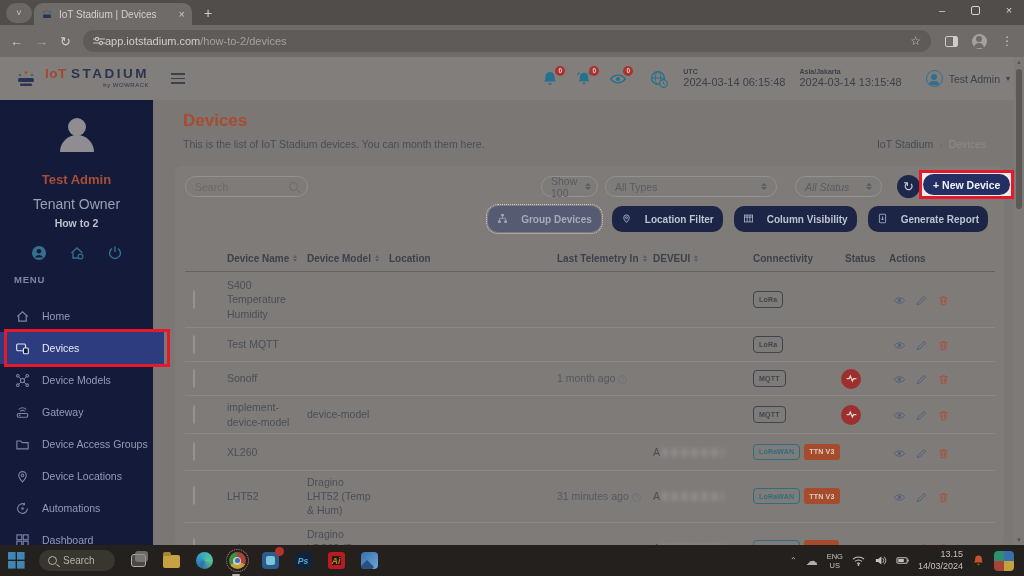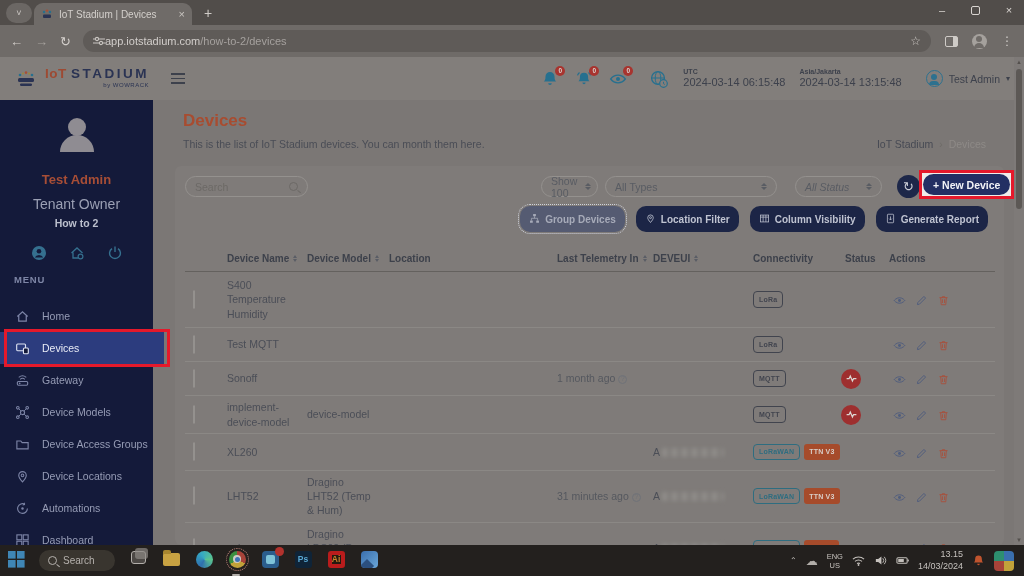--- a/index.html
+++ b/index.html
@@ -117,21 +117,21 @@
   .sel-status{left:642px;top:76px;width:87px;font-style:italic;}
   .refresh{position:absolute;left:744px;top:75px;width:23px;height:23px;border-radius:50%;
     background:#1d2749;color:#c9ccd6;font-size:13px;display:flex;align-items:center;justify-content:center;}
   .hl-newdev{position:absolute;left:766px;top:70px;background:#efedea;border:3px solid #e5192b;
     padding:1px;z-index:30;}
   .newdev-btn{height:21px;border-radius:11px;background:#232f63;color:#f2f3f7;font-size:10.5px;
     font-weight:bold;display:flex;align-items:center;padding:0 10px;white-space:nowrap;}
 
   .tbl-toolbar{position:absolute;left:0;right:26px;top:106px;display:flex;justify-content:flex-end;gap:11px;}
   .tpill{height:19px;border-radius:10px;background:#1c2546;color:#bfc3d1;font-size:10px;font-weight:bold;
-    display:flex;align-items:center;gap:5px;padding:13px 9px;white-space:nowrap;}
+    display:flex;align-items:center;gap:13px;padding:13px 9px;white-space:nowrap;}
   .tpill svg{width:11px;height:11px;}
   .tpill.muted{background:#555b72;color:#a7abb9;outline:1px dotted #cfd2dc;outline-offset:1px;}
 
   .table{position:absolute;left:32px;top:146px;width:810px;}
   .trow{display:grid;grid-template-columns:34px 80px 82px 168px 96px 100px 92px 44px 1fr;
     align-items:center;}
   .thead{height:26px;border-bottom:1px solid #64615e;}
   .th{font-size:10px;font-weight:bold;color:#3d414b;display:flex;align-items:center;gap:4px;
     padding-left:8px;white-space:nowrap;}
   .sort{display:flex;flex-direction:column;gap:1px;}
@@ -167,21 +167,21 @@
 
   
   .taskbar{position:absolute;left:0;top:545px;width:1024px;height:31px;background:#23201e;z-index:50;
     display:flex;align-items:center;padding:0 6px;}
   .tb-left{display:flex;align-items:center;gap:13px;}
   .startbtn svg{width:17px;height:17px;}
   .tsearch{width:76px;height:21px;border-radius:11px;background:#39352f;display:flex;align-items:center;
     gap:6px;padding:0 9px;color:#b5b1ad;font-size:10px;}
   .tsearch .mag{border-color:#b5b1ad;}
   .tsearch .mag::after{background:#b5b1ad;}
-  .tb-ic{width:20px;height:20px;display:flex;justify-content:center;position:relative;}
+  .tb-ic{width:20px;height:20px;display:flex;align-items:center;justify-content:center;position:relative;font-style:italic;}
   .taskview{width:15px;height:13px;border:1.5px solid #b2aeaa;border-radius:3px;position:relative;background:#4c4845;}
   .taskview::after{content:"";position:absolute;left:3px;top:-4px;width:13px;height:11px;border-radius:3px;background:#8d8985;opacity:.7;}
   .folder{width:17px;height:13px;background:#c8a242;border-radius:2px;position:relative;margin-top:2px;}
   .folder::before{content:"";position:absolute;left:0;top:-3px;width:8px;height:4px;background:#a8862f;border-radius:2px 2px 0 0;}
   .edge{width:17px;height:17px;border-radius:50%;background:conic-gradient(from 210deg,#2f6fae,#35a9c4,#5bc48f,#2f6fae);}
   .chrome{width:17px;height:17px;border-radius:50%;position:relative;
     background:conic-gradient(#a84339 0 33%,#c2a23a 33% 66%,#3b8f3f 66% 100%);outline:1px dotted #b98177;outline-offset:2px;}
   .chrome::before{content:"";position:absolute;left:4.5px;top:4.5px;width:8px;height:8px;border-radius:50%;background:#cfcbc7;}
   .chrome::after{content:"";position:absolute;left:6px;top:6px;width:5px;height:5px;border-radius:50%;background:#3d72b5;}
   .chr-under{position:absolute;left:5px;bottom:-5px;width:8px;height:2px;border-radius:1px;background:#b2aeaa;}
@@ -346,36 +346,36 @@
         </div>
         <div class="menu-item active">
           <span class="mi-icon"><svg viewBox="0 0 16 16">
               <rect x="1.8" y="3.2" width="9.4" height="7.2" rx="1" fill="none" stroke="currentColor" stroke-width="1.2"></rect>
               <rect x="9" y="7.4" width="5.2" height="6.2" rx="1" fill="#141a3a" stroke="currentColor" stroke-width="1.2"></rect>
             </svg></span>
           <span class="mi-label">Devices</span>
         </div>
         <div class="menu-item">
           <span class="mi-icon"><svg viewBox="0 0 16 16">
-              <rect x="2.5" y="9" width="11" height="4" rx="1.2" fill="none" stroke="currentColor" stroke-width="1.2"></rect>
-              <path d="M5.5 6.8a3.6 3.6 0 0 1 5 0M4 4.6a6.2 6.2 0 0 1 8 0" fill="none" stroke="currentColor" stroke-width="1.1"></path>
-              <circle cx="5" cy="11" r=".9" fill="currentColor"></circle>
-            </svg></span>
-          <span class="mi-label">Gateway</span>
-        </div>
-        <div class="menu-item">
-          <span class="mi-icon"><svg viewBox="0 0 16 16">
               <circle cx="8" cy="8" r="2.2" fill="none" stroke="currentColor" stroke-width="1.2"></circle>
               <circle cx="3" cy="3" r="1.4" fill="none" stroke="currentColor" stroke-width="1.1"></circle>
               <circle cx="13" cy="3" r="1.4" fill="none" stroke="currentColor" stroke-width="1.1"></circle>
               <circle cx="3" cy="13" r="1.4" fill="none" stroke="currentColor" stroke-width="1.1"></circle>
               <circle cx="13" cy="13" r="1.4" fill="none" stroke="currentColor" stroke-width="1.1"></circle>
               <path d="M4.2 4.2 6.3 6.3M11.8 4.2 9.7 6.3M4.2 11.8 6.3 9.7M11.8 11.8 9.7 9.7" stroke="currentColor" stroke-width="1"></path>
             </svg></span>
           <span class="mi-label">Device Models</span>
+        </div>
+        <div class="menu-item">
+          <span class="mi-icon"><svg viewBox="0 0 16 16">
+              <rect x="2.5" y="9" width="11" height="4" rx="1.2" fill="none" stroke="currentColor" stroke-width="1.2"></rect>
+              <path d="M5.5 6.8a3.6 3.6 0 0 1 5 0M4 4.6a6.2 6.2 0 0 1 8 0" fill="none" stroke="currentColor" stroke-width="1.1"></path>
+              <circle cx="5" cy="11" r=".9" fill="currentColor"></circle>
+            </svg></span>
+          <span class="mi-label">Gateway</span>
         </div>
         <div class="menu-item">
           <span class="mi-icon"><svg viewBox="0 0 16 16">
               <path d="M2 4.2h4.2L7.6 6H14v6.6H2Z" fill="none" stroke="currentColor" stroke-width="1.2"></path>
             </svg></span>
           <span class="mi-label">Device Access Groups</span>
         </div>
         <div class="menu-item">
           <span class="mi-icon"><svg viewBox="0 0 16 16">
               <path d="M8 13.8C5.4 10.8 4 8.8 4 6.8a4 4 0 1 1 8 0c0 2-1.4 4-4 7Z" fill="none" stroke="currentColor" stroke-width="1.2"></path>

